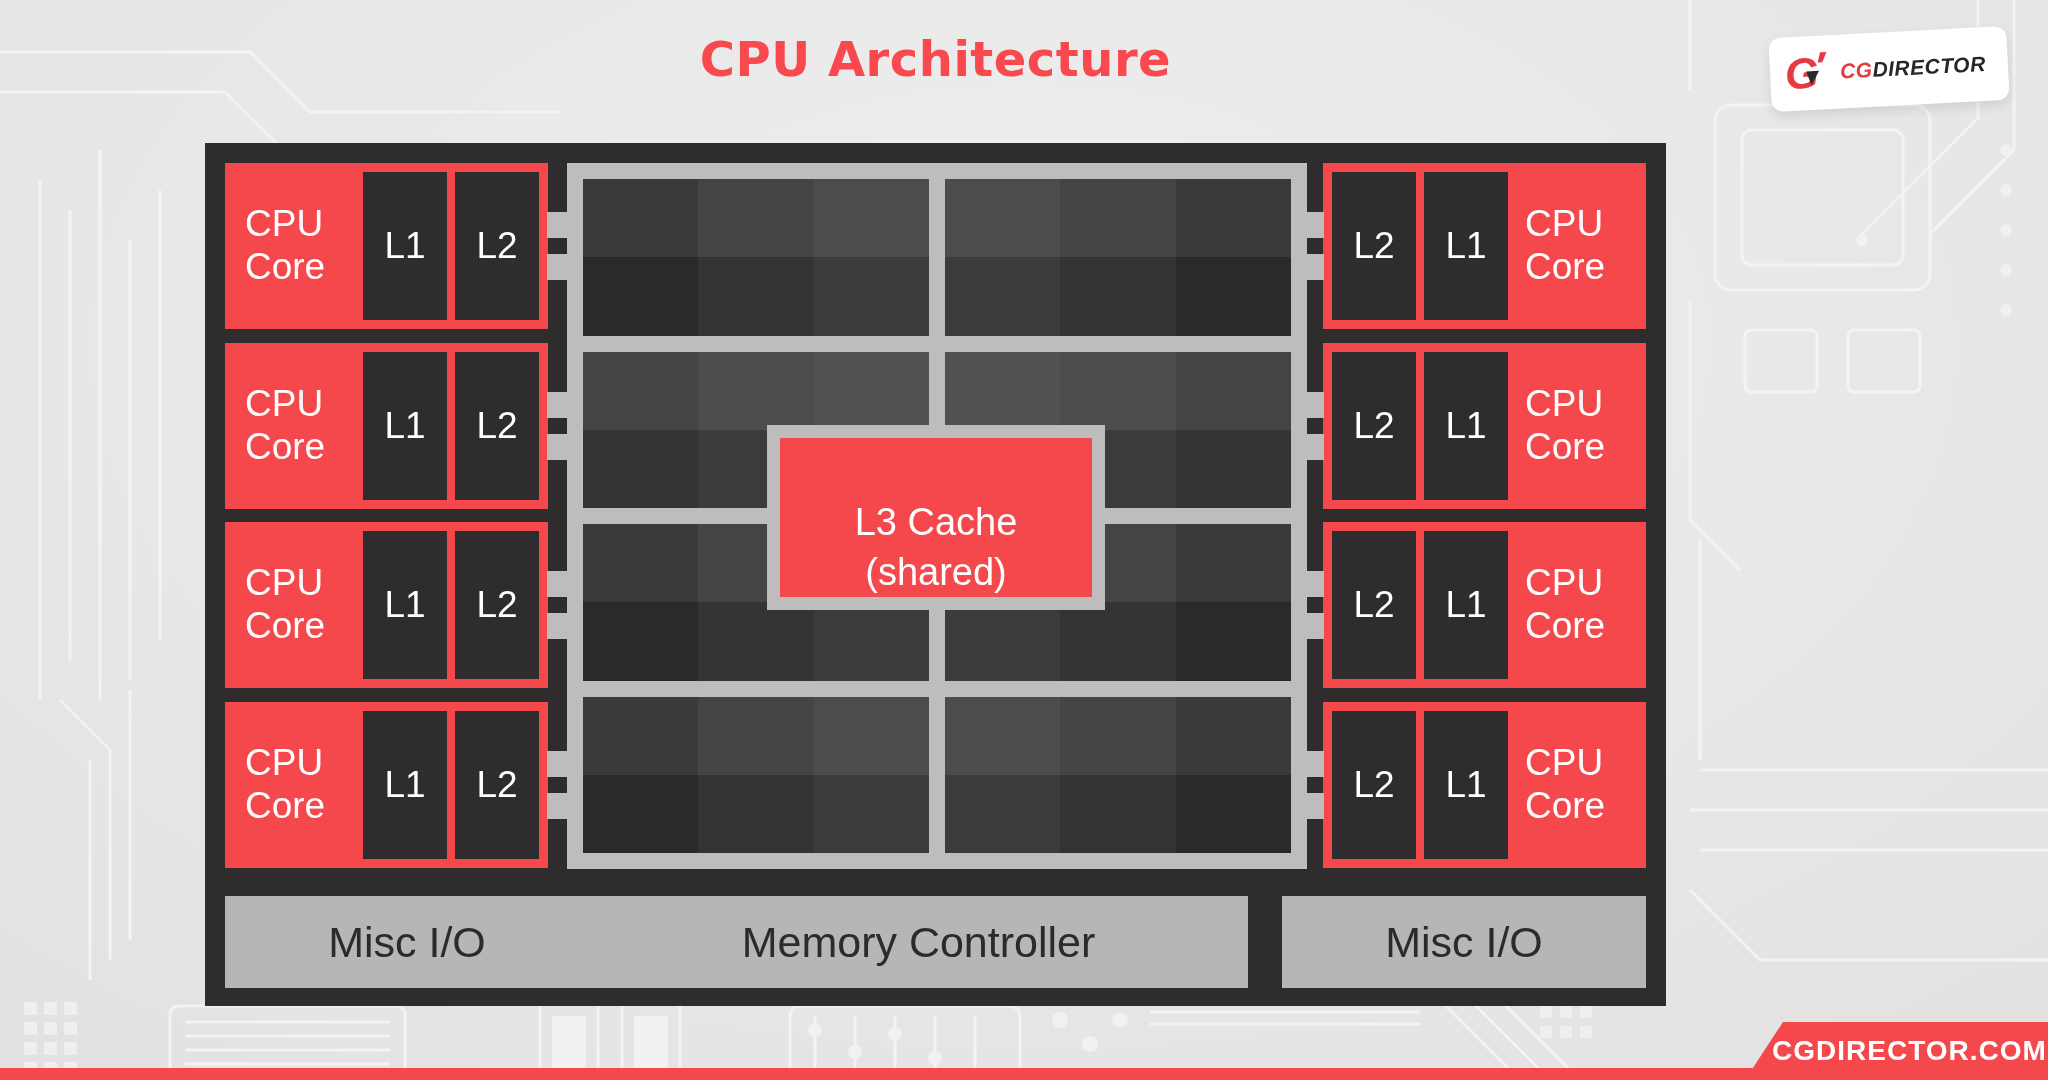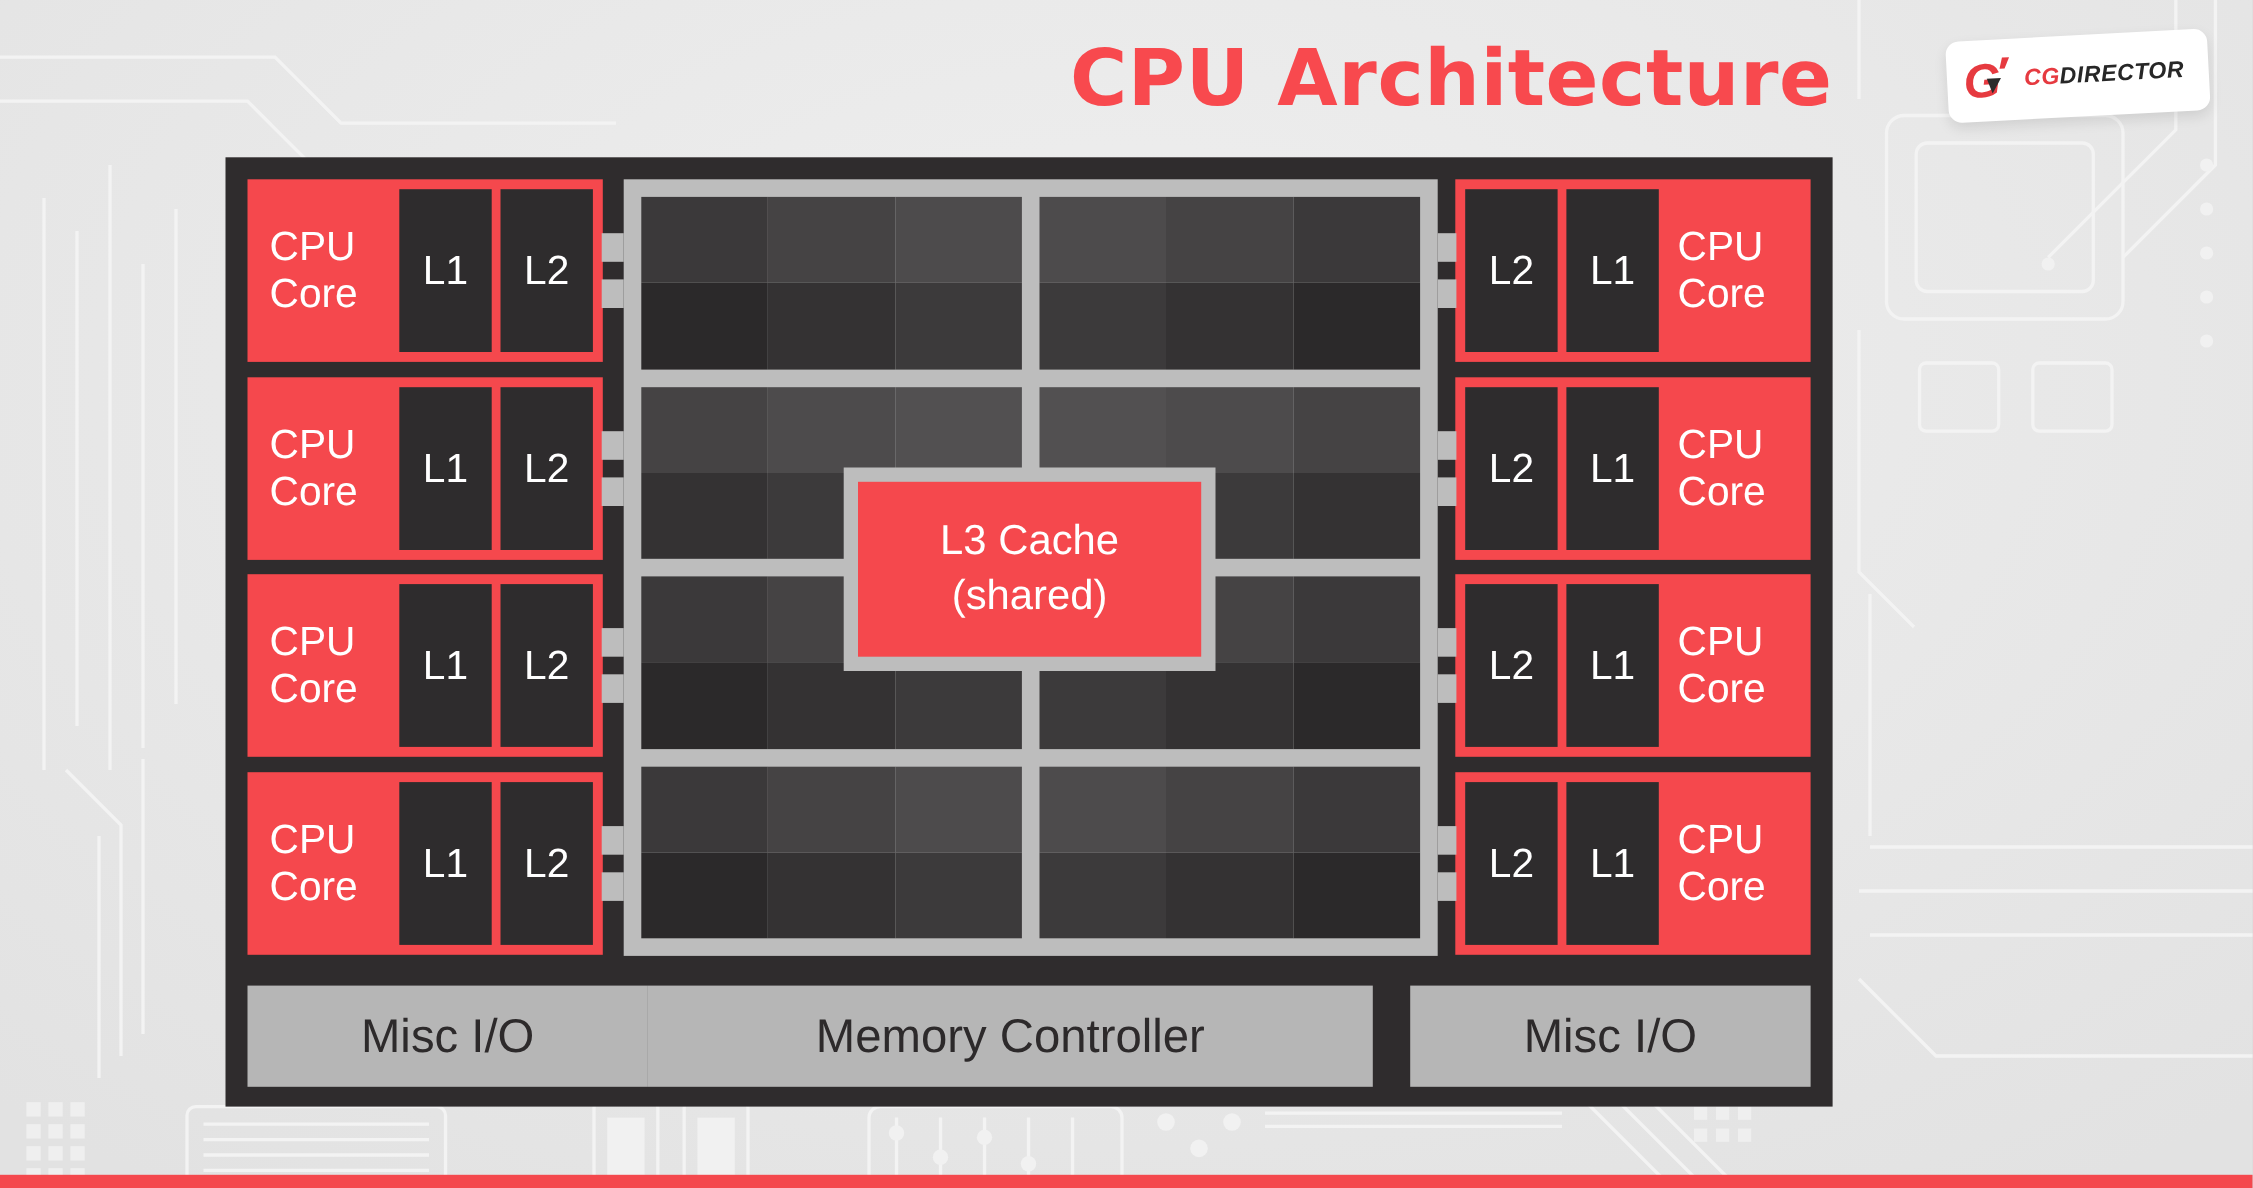--- a/index.html
+++ b/index.html
@@ -5,22 +5,22 @@
   html,body{margin:0;padding:0;background:#dcdcdc;}
   .stage{
     position:relative;width:2048px;height:1080px;overflow:hidden;
     background:radial-gradient(1500px 900px at 50% 32%, #efefef 0%, #e8e8e8 55%, #e2e2e2 100%);
     font-family:"Liberation Sans", sans-serif;
   }
   svg.circuit{position:absolute;left:0;top:0;pointer-events:none;}
 
   .title{
     position:absolute;left:205px;top:34px;width:1461px;margin:0;
-    text-align:right;font-family:"DejaVu Sans","Liberation Sans",sans-serif;
-    font-size:71px;font-weight:700;letter-spacing:0.5px;color:#f8494e;line-height:1.05;
+    text-align:center;font-family:"DejaVu Sans","Liberation Sans",sans-serif;
+    font-size:48px;font-weight:700;letter-spacing:0.5px;color:#f8494e;line-height:1.05;
   }
 
   
   .logo{
     position:absolute;right:40px;top:32px;width:238px;height:74px;background:#ffffff;
     border-radius:12px;transform:rotate(-3deg);box-shadow:0 5px 12px rgba(0,0,0,0.10);
     display:flex;align-items:center;padding:0 12px 0 14px;box-sizing:border-box;gap:8px;
   }
   .logo-text{font-style:italic;font-weight:700;font-size:21px;letter-spacing:0.5px;white-space:nowrap;}
   .logo-text .cg{color:#e63a40;}
@@ -54,21 +54,21 @@
     gap:16px;padding:16px;box-sizing:border-box;
   }
   .cell{display:grid;grid-template-columns:repeat(3,1fr);grid-template-rows:repeat(2,1fr);}
 
   .l3{
     position:absolute;left:562px;top:282px;width:338px;height:185px;
     background:#bdbdbd;padding:13px;box-sizing:border-box;
   }
   .l3-inner{
     width:100%;height:100%;background:#f5484d;color:#ffffff;
-    display:flex;flex-direction:column;align-items:center;justify-content:center;
+    display:flex;flex-direction:column;align-items:center;justify-content:flex-end;
     font-size:38px;line-height:1.3;
   }
 
   .bblock{
     position:absolute;top:753px;height:92px;background:#b6b6b6;color:#2d2a2b;
     font-size:43px;display:flex;align-items:center;justify-content:center;
   }
   .bblock.misc-l{left:20px;width:364px;}
   .bblock.memctl{left:384px;width:659px;}
   .bblock.misc-r{left:1077px;width:364px;}
@@ -291,14 +291,17 @@
       <div class="tab" style="left: 342px; top: 470px; width: 20px;"></div>
       <div class="tab" style="left: 1102px; top: 428px; width: 17px;"></div>
       <div class="tab" style="left: 1102px; top: 470px; width: 17px;"></div>
       <div class="tab" style="left: 342px; top: 608px; width: 20px;"></div>
       <div class="tab" style="left: 342px; top: 650px; width: 20px;"></div>
       <div class="tab" style="left: 1102px; top: 608px; width: 17px;"></div>
       <div class="tab" style="left: 1102px; top: 650px; width: 17px;"></div>
     </div>
 
   <div class="bottom-bar"></div>
+  <div class="site-badge">
+    <span>CGDIRECTOR.COM</span>
+  </div>
 
 </div>
 
 </body></html>

